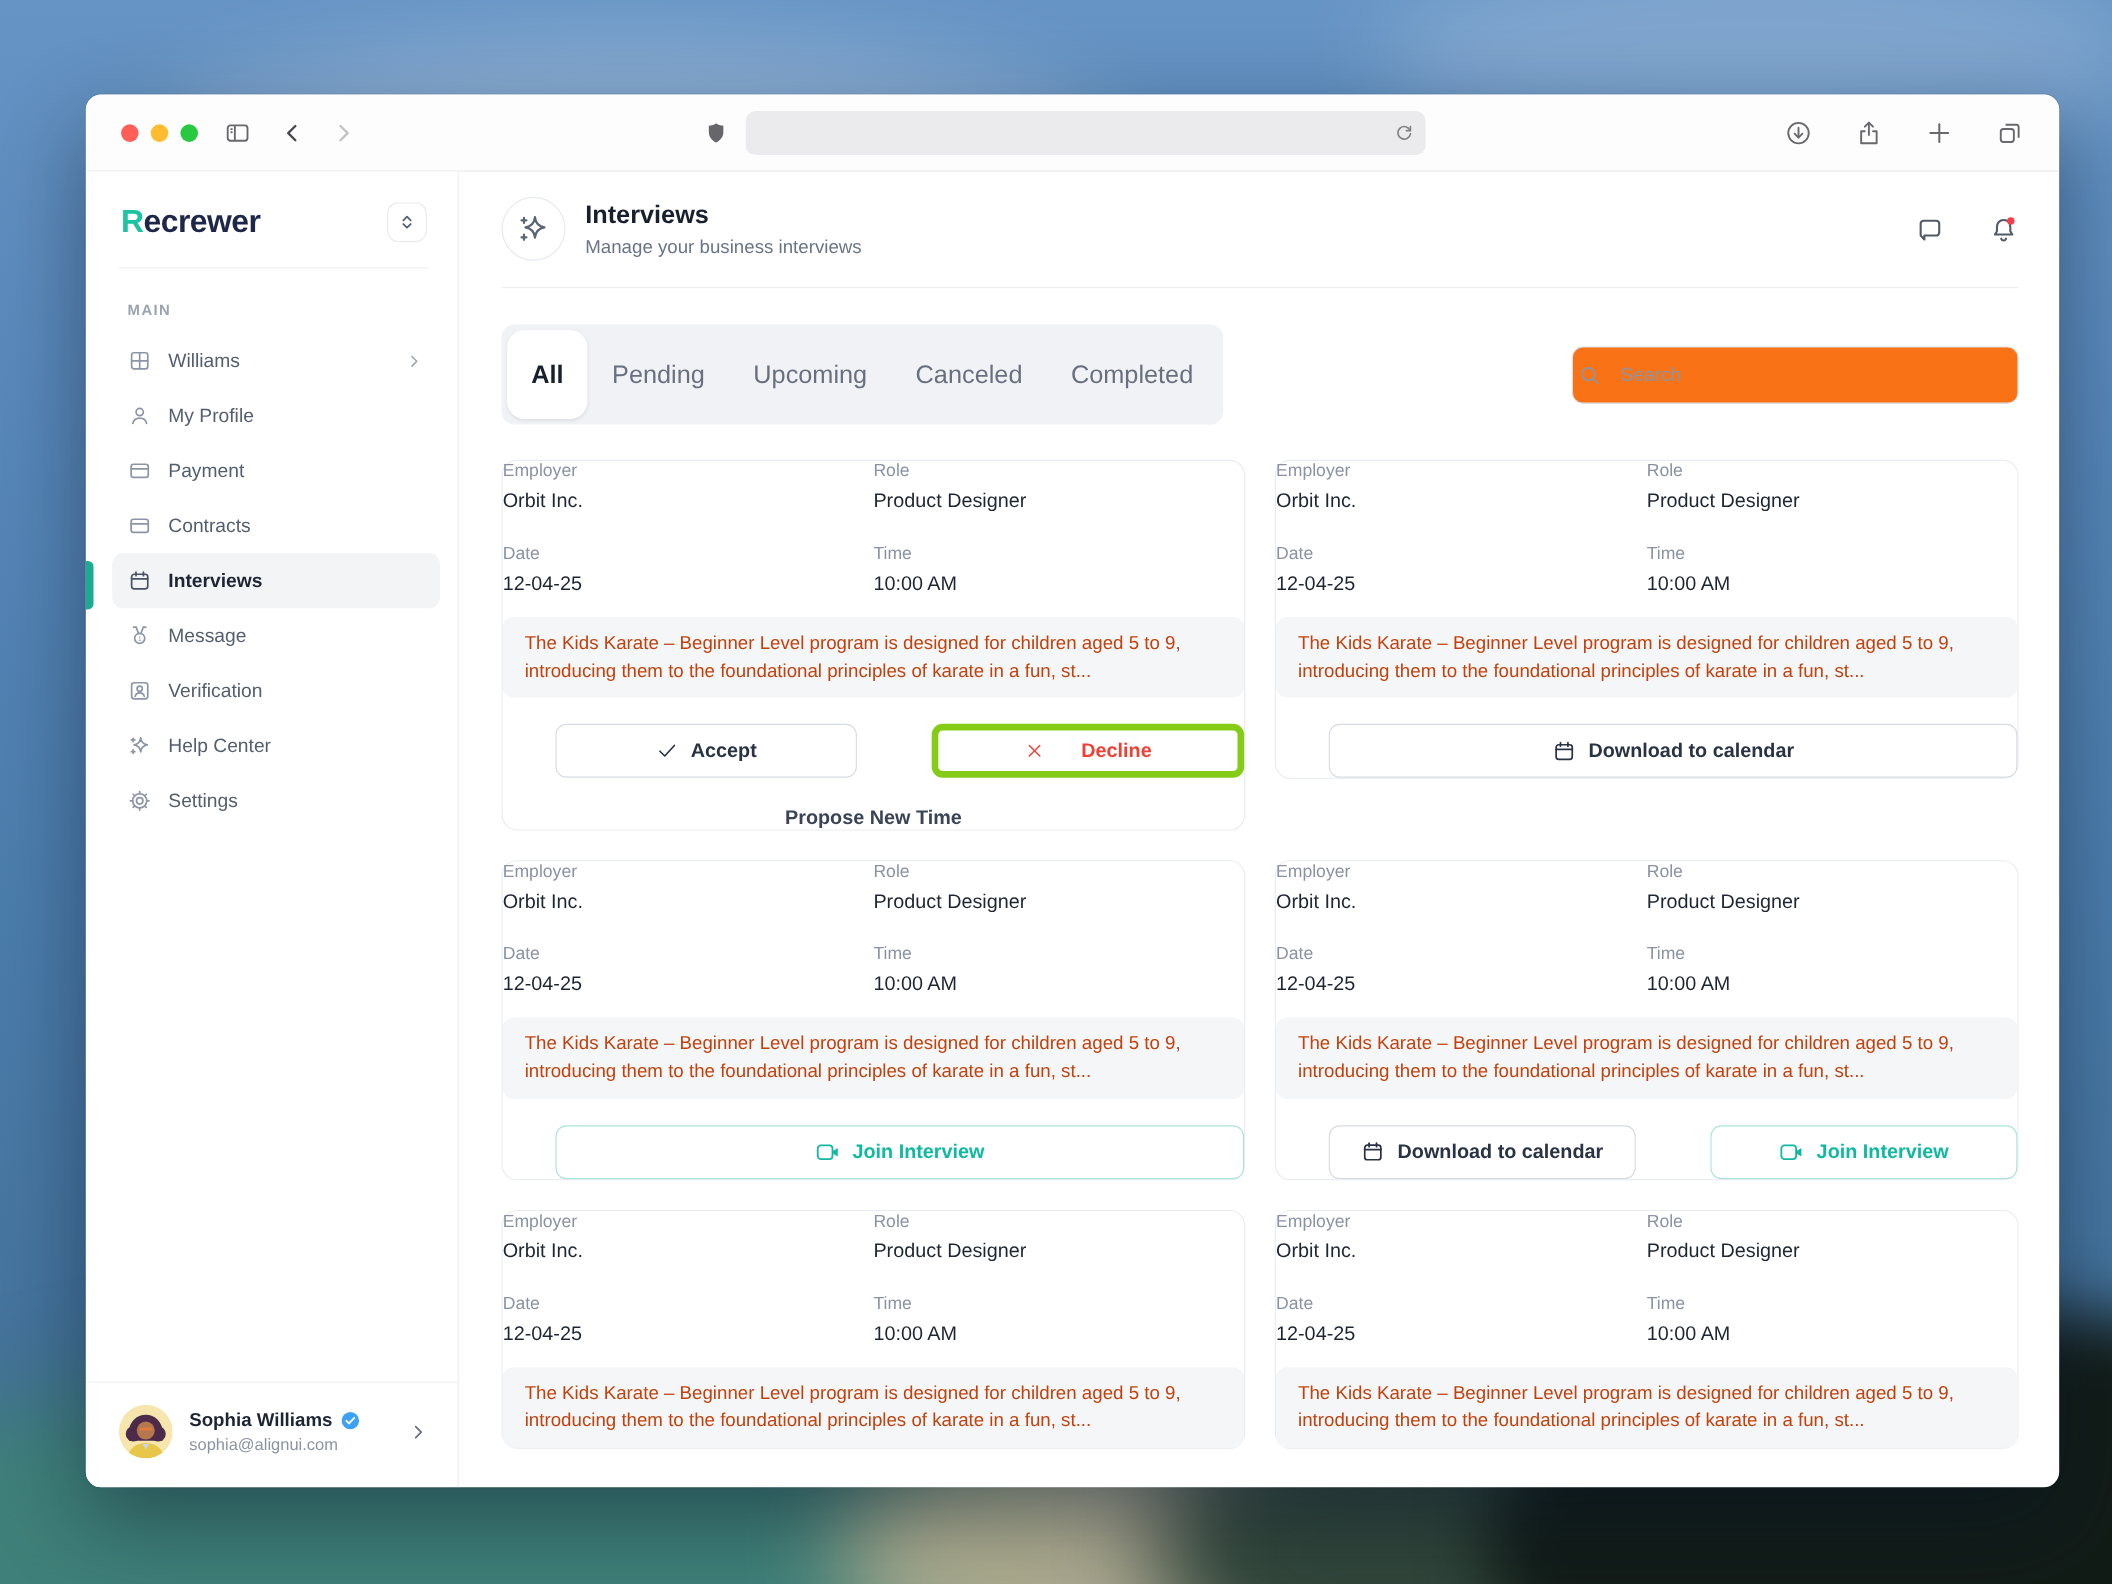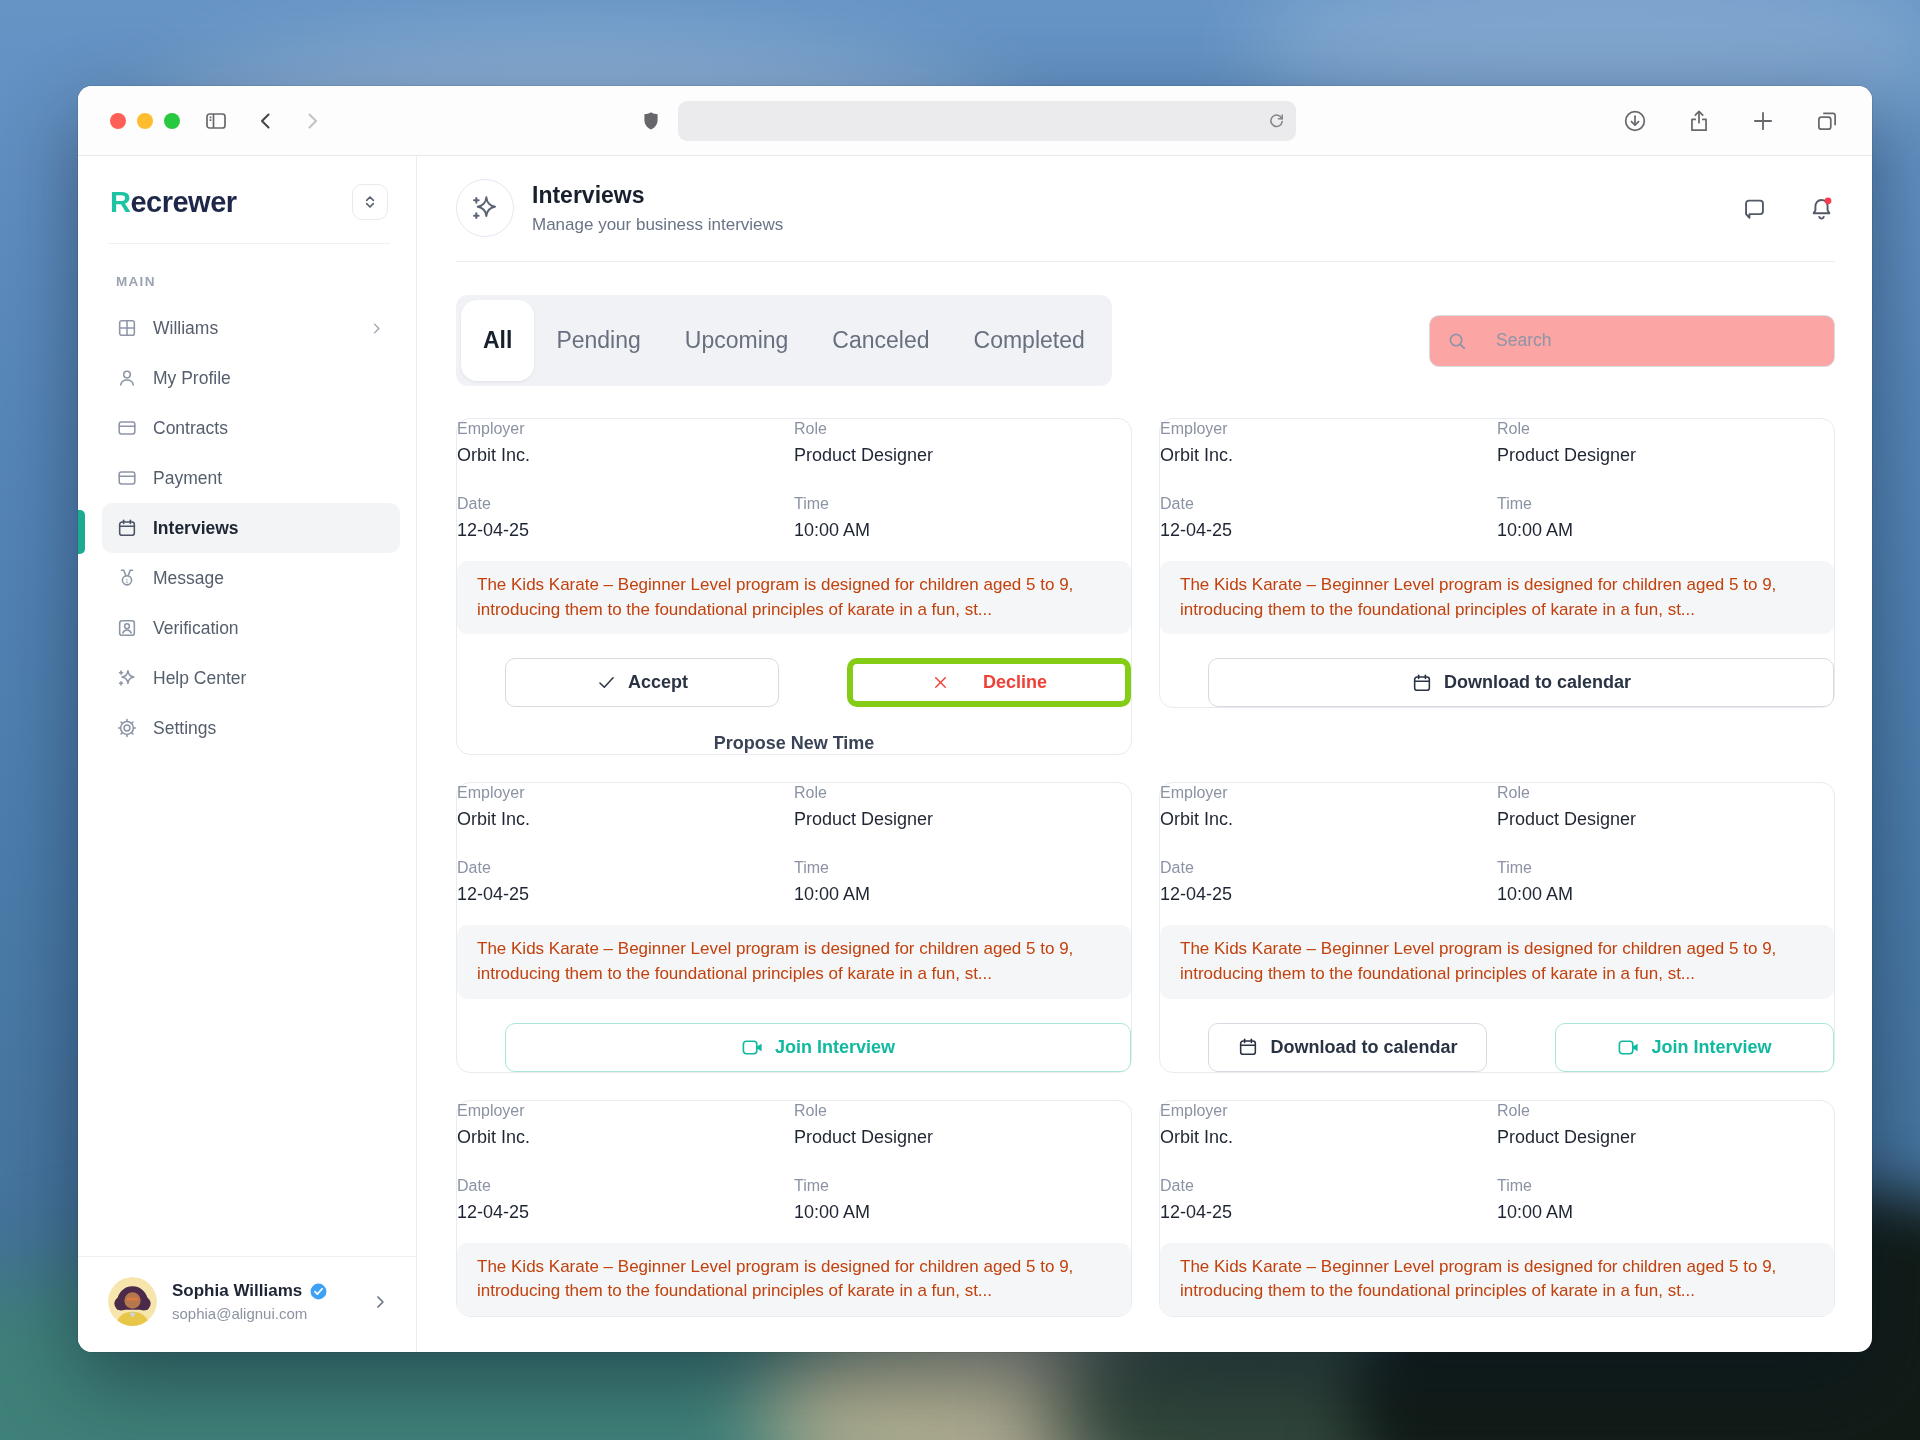--- a/index.html
+++ b/index.html
@@ -64,21 +64,21 @@
   .ph-icon { width:58px; height:58px; border-radius:50%; border:1px solid #e4e7f2; color:#5b6474; display:flex; align-items:center; justify-content:center; flex:none; }
   .ph-title { font-size:23px; font-weight:700; color:#18202e; }
   .ph-sub { font-size:17px; color:#6a7486; margin-top:6px; }
   .ph-right { margin-left:auto; display:flex; align-items:center; gap:40px; color:#525a68; }
   .ph-right .hic { display:flex; }
 
   .tabs-row { display:flex; align-items:center; justify-content:space-between; margin-top:33px; }
   .tabs { display:inline-flex; background:#f0f2f5; border-radius:12px; padding:5px; }
   .tab { padding:27px 22px; font-size:23px; font-weight:500; color:#68707f; border-radius:16px; cursor:default; }
   .tab.active { background:#fff; color:#16202e; font-weight:700; box-shadow:0 1px 3px rgba(20,30,50,.08); }
-  .search { width:406px; height:52px; border:1px solid #d9dee5; border-radius:10px; background:#fca5a5; display:flex; align-items:center; padding:0 16px; gap:28px; color:#8c95a5; }
+  .search { width:406px; height:52px; border:1px solid #d9dee5; border-radius:10px; background:#f97316; display:flex; align-items:center; padding:0 4px; gap:17px; color:#8c95a5; }
   .search input { border:none; outline:none; flex:1; font-size:17.5px; font-family:"Liberation Sans",sans-serif; color:#2a3344; background:transparent; }
   .search input::placeholder { color:#8c95a5; }
 
   .cards { display:grid; grid-template-columns:1fr 1fr; gap:27px; align-items:start; margin-top:32px; }
   .card { background:#fff; border:1px solid #e8ebef; border-radius:14px; }
   .fields { display:grid; grid-template-columns:1fr 1fr; row-gap:28px; }
   .f-label { font-size:16px; line-height:19px; color:#8a92a3; margin-bottom:6px; }
   .f-value { font-size:18px; line-height:22px; color:#1f2633; font-weight:500; }
   .desc { margin-top:20px; background:#f5f6f8; border-radius:10px; padding:12px 20px; font-size:17px; line-height:1.45; color:#c2410c; }
   .actions { display:flex; gap:20px; margin-top:24px; }
@@ -213,30 +213,30 @@
             </span>
             <span>My Profile</span>
           </div>
           <div class="nav-item">
             <span class="ic">
               <svg width="22" height="22" viewBox="0 0 24 24" fill="none" stroke="currentColor" stroke-width="1.7" stroke-linecap="round" stroke-linejoin="round">
                 <rect x="3.5" y="5.5" width="17" height="13" rx="2.4"></rect>
                 <line x1="3.5" y1="10" x2="20.5" y2="10"></line>
               </svg>
             </span>
-            <span>Contracts</span>
+            <span>Payment</span>
           </div>
           <div class="nav-item">
             <span class="ic">
               <svg width="22" height="22" viewBox="0 0 24 24" fill="none" stroke="currentColor" stroke-width="1.7" stroke-linecap="round" stroke-linejoin="round">
                 <rect x="3.5" y="5.5" width="17" height="13" rx="2.4"></rect>
                 <line x1="3.5" y1="10" x2="20.5" y2="10"></line>
               </svg>
             </span>
-            <span>Payment</span>
+            <span>Contracts</span>
           </div>
           <div class="nav-item active">
             <span class="ic">
               <svg width="22" height="22" viewBox="0 0 24 24" fill="none" stroke="currentColor" stroke-width="1.7" stroke-linecap="round" stroke-linejoin="round">
                 <rect x="4" y="5.5" width="16" height="14.5" rx="2.6"></rect>
                 <line x1="8.3" y1="3.5" x2="8.3" y2="7"></line>
                 <line x1="15.7" y1="3.5" x2="15.7" y2="7"></line>
                 <line x1="4" y1="10" x2="20" y2="10"></line>
               </svg>
             </span>

